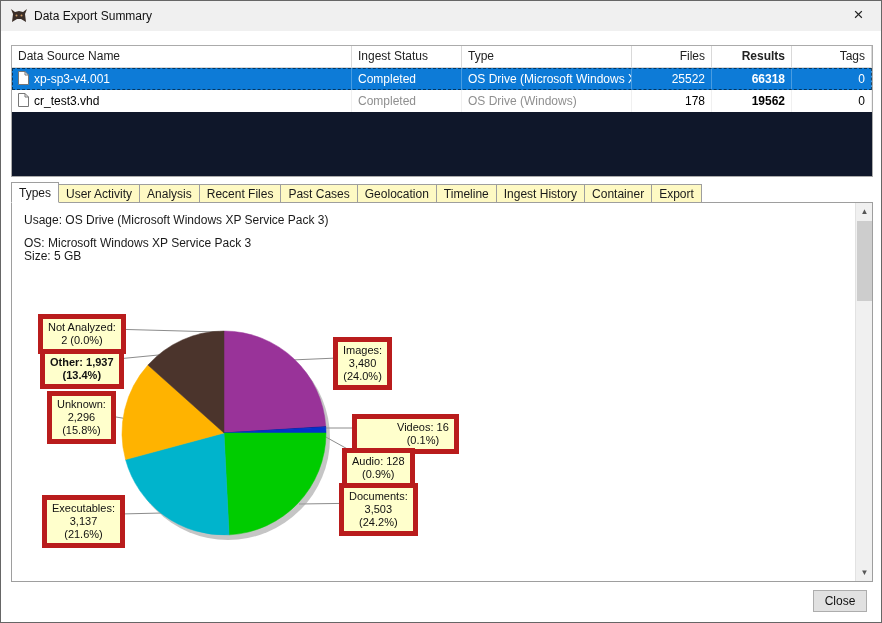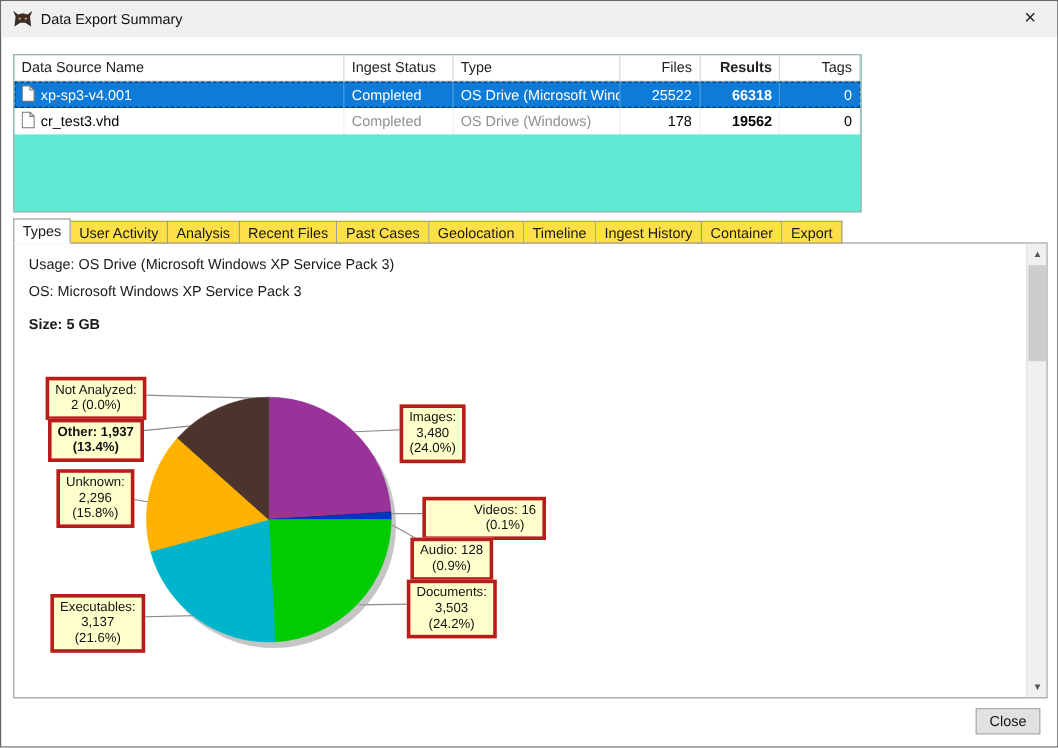--- a/index.html
+++ b/index.html
@@ -8,52 +8,52 @@
     position: relative; width: 882px; height: 623px;
     background: #fff; border: 1px solid #666; overflow: hidden;
   }
   
   .titlebar { position: absolute; left: 0; top: 0; right: 0; height: 30px; background: #f0f0f0; }
   .app-icon { position: absolute; left: 8px; top: 5px; width: 20px; height: 20px; }
   .win-title { position: absolute; left: 33px; top: 8px; font-size: 12px; color: #111; }
   .win-close { position: absolute; right: 0; top: 0; width: 45px; height: 30px;
     text-align: center; line-height: 28px; font-size: 17px; color: #222; cursor: default; }
   
-  .ds-table { position: absolute; left: 10px; top: 44px; width: 707px; height: 132px;
-    border: 1px solid #ababab; background: #5eead4; overflow: hidden; }
+  .ds-table { position: absolute; left: 10px; top: 44px; width: 862px; height: 132px;
+    border: 1px solid #ababab; background: #0f172a; overflow: hidden; }
   .t-head { display: flex; height: 22px; border-bottom: 1px solid #d9d9d9; background: #fff; }
   .t-head > div { font-size: 12px; color: #222; line-height: 21px; padding: 0 6px;
     border-right: 1px solid #d9d9d9; white-space: nowrap; overflow: hidden; }
   .t-row { display: flex; height: 22px; background: #fff; }
   .t-row > div { font-size: 12px; line-height: 22px; padding: 0 6px;
     border-right: 1px solid rgba(0,0,0,0.06); white-space: nowrap; overflow: hidden; }
   .t-row.sel { background: #0d7bd7; color: #fff; outline: 1px dashed rgba(0,0,0,0.55); outline-offset: -1px; }
   .t-row.sel > div { border-right: 1px solid rgba(255,255,255,0.25); }
   .t-row .dim { color: #8f8f8f; }
   .c0 { width: 340px; } .c1 { width: 110px; } .c2 { width: 170px; }
   .c3 { width: 80px; text-align: right; } .c4 { width: 80px; text-align: right; font-weight: bold; }
   .c5 { width: 80px; text-align: right; }
   .file-ico { display: inline-block; width: 11px; height: 14px; vertical-align: -2px; margin-right: 5px; }
   
   .tabbar { position: absolute; left: 10px; top: 181px; right: 10px; height: 21px;
     display: flex; align-items: flex-end; z-index: 3; }
   .tab { height: 19px; line-height: 18px; padding: 0 7px; font-size: 12px; color: #1a1a1a;
-    background: #fde047; border: 1px solid #9e9e9e; border-left: none; cursor: default; }
+    background: #fef9c3; border: 1px solid #9e9e9e; border-left: none; cursor: default; }
   .tab:first-child { border-left: 1px solid #9e9e9e; }
   .tab.active { height: 21px; line-height: 21px; background: #fff; border-bottom: 1px solid #fff;
     border-left: 1px solid #9e9e9e; position: relative; z-index: 4; }
   
   .panel { position: absolute; left: 10px; top: 201px; width: 862px; height: 380px;
     border: 1px solid #9e9e9e; background: #fff; overflow: hidden; z-index: 2; }
   .detail-line { position: absolute; left: 12px; font-size: 12px; color: #1a1a1a; white-space: nowrap; }
-  .d0 { top: 10px; } .d1 { top: 33px; } .d2 { top: 60px; font-weight: bold; }
+  .d0 { top: 10px; } .d1 { top: 33px; } .d2 { top: 46px; }
   .chart-title { position: absolute; left: 135px; top: 76px; width: 180px; text-align: center;
     font-size: 15px; color: #3c3c3c; }
   #pie-svg { position: absolute; left: 0; top: 70px; z-index: 1; }
-  .callout { position: absolute; z-index: 2; background: #ffffcc; border: 3px solid #b91c1c;
+  .callout { position: absolute; z-index: 2; background: #ffffcc; border: 5px solid #b91c1c;
     font-size: 11px; line-height: 13px; color: #111; text-align: center; padding: 2px 5px;
     white-space: pre-line; }
   .co-na   { left: 26px;  top: 111px; }
   .co-other{ left: 28px;  top: 146px; font-weight: bold; }
   .co-unk  { left: 35px;  top: 188px; }
   .co-exe  { left: 30px;  top: 292px; }
   .co-img  { left: 321px; top: 134px; }
   .co-vid  { left: 340px; top: 211px; padding-left: 40px; }
   .co-aud  { left: 330px; top: 245px; }
   .co-doc  { left: 327px; top: 280px; }

